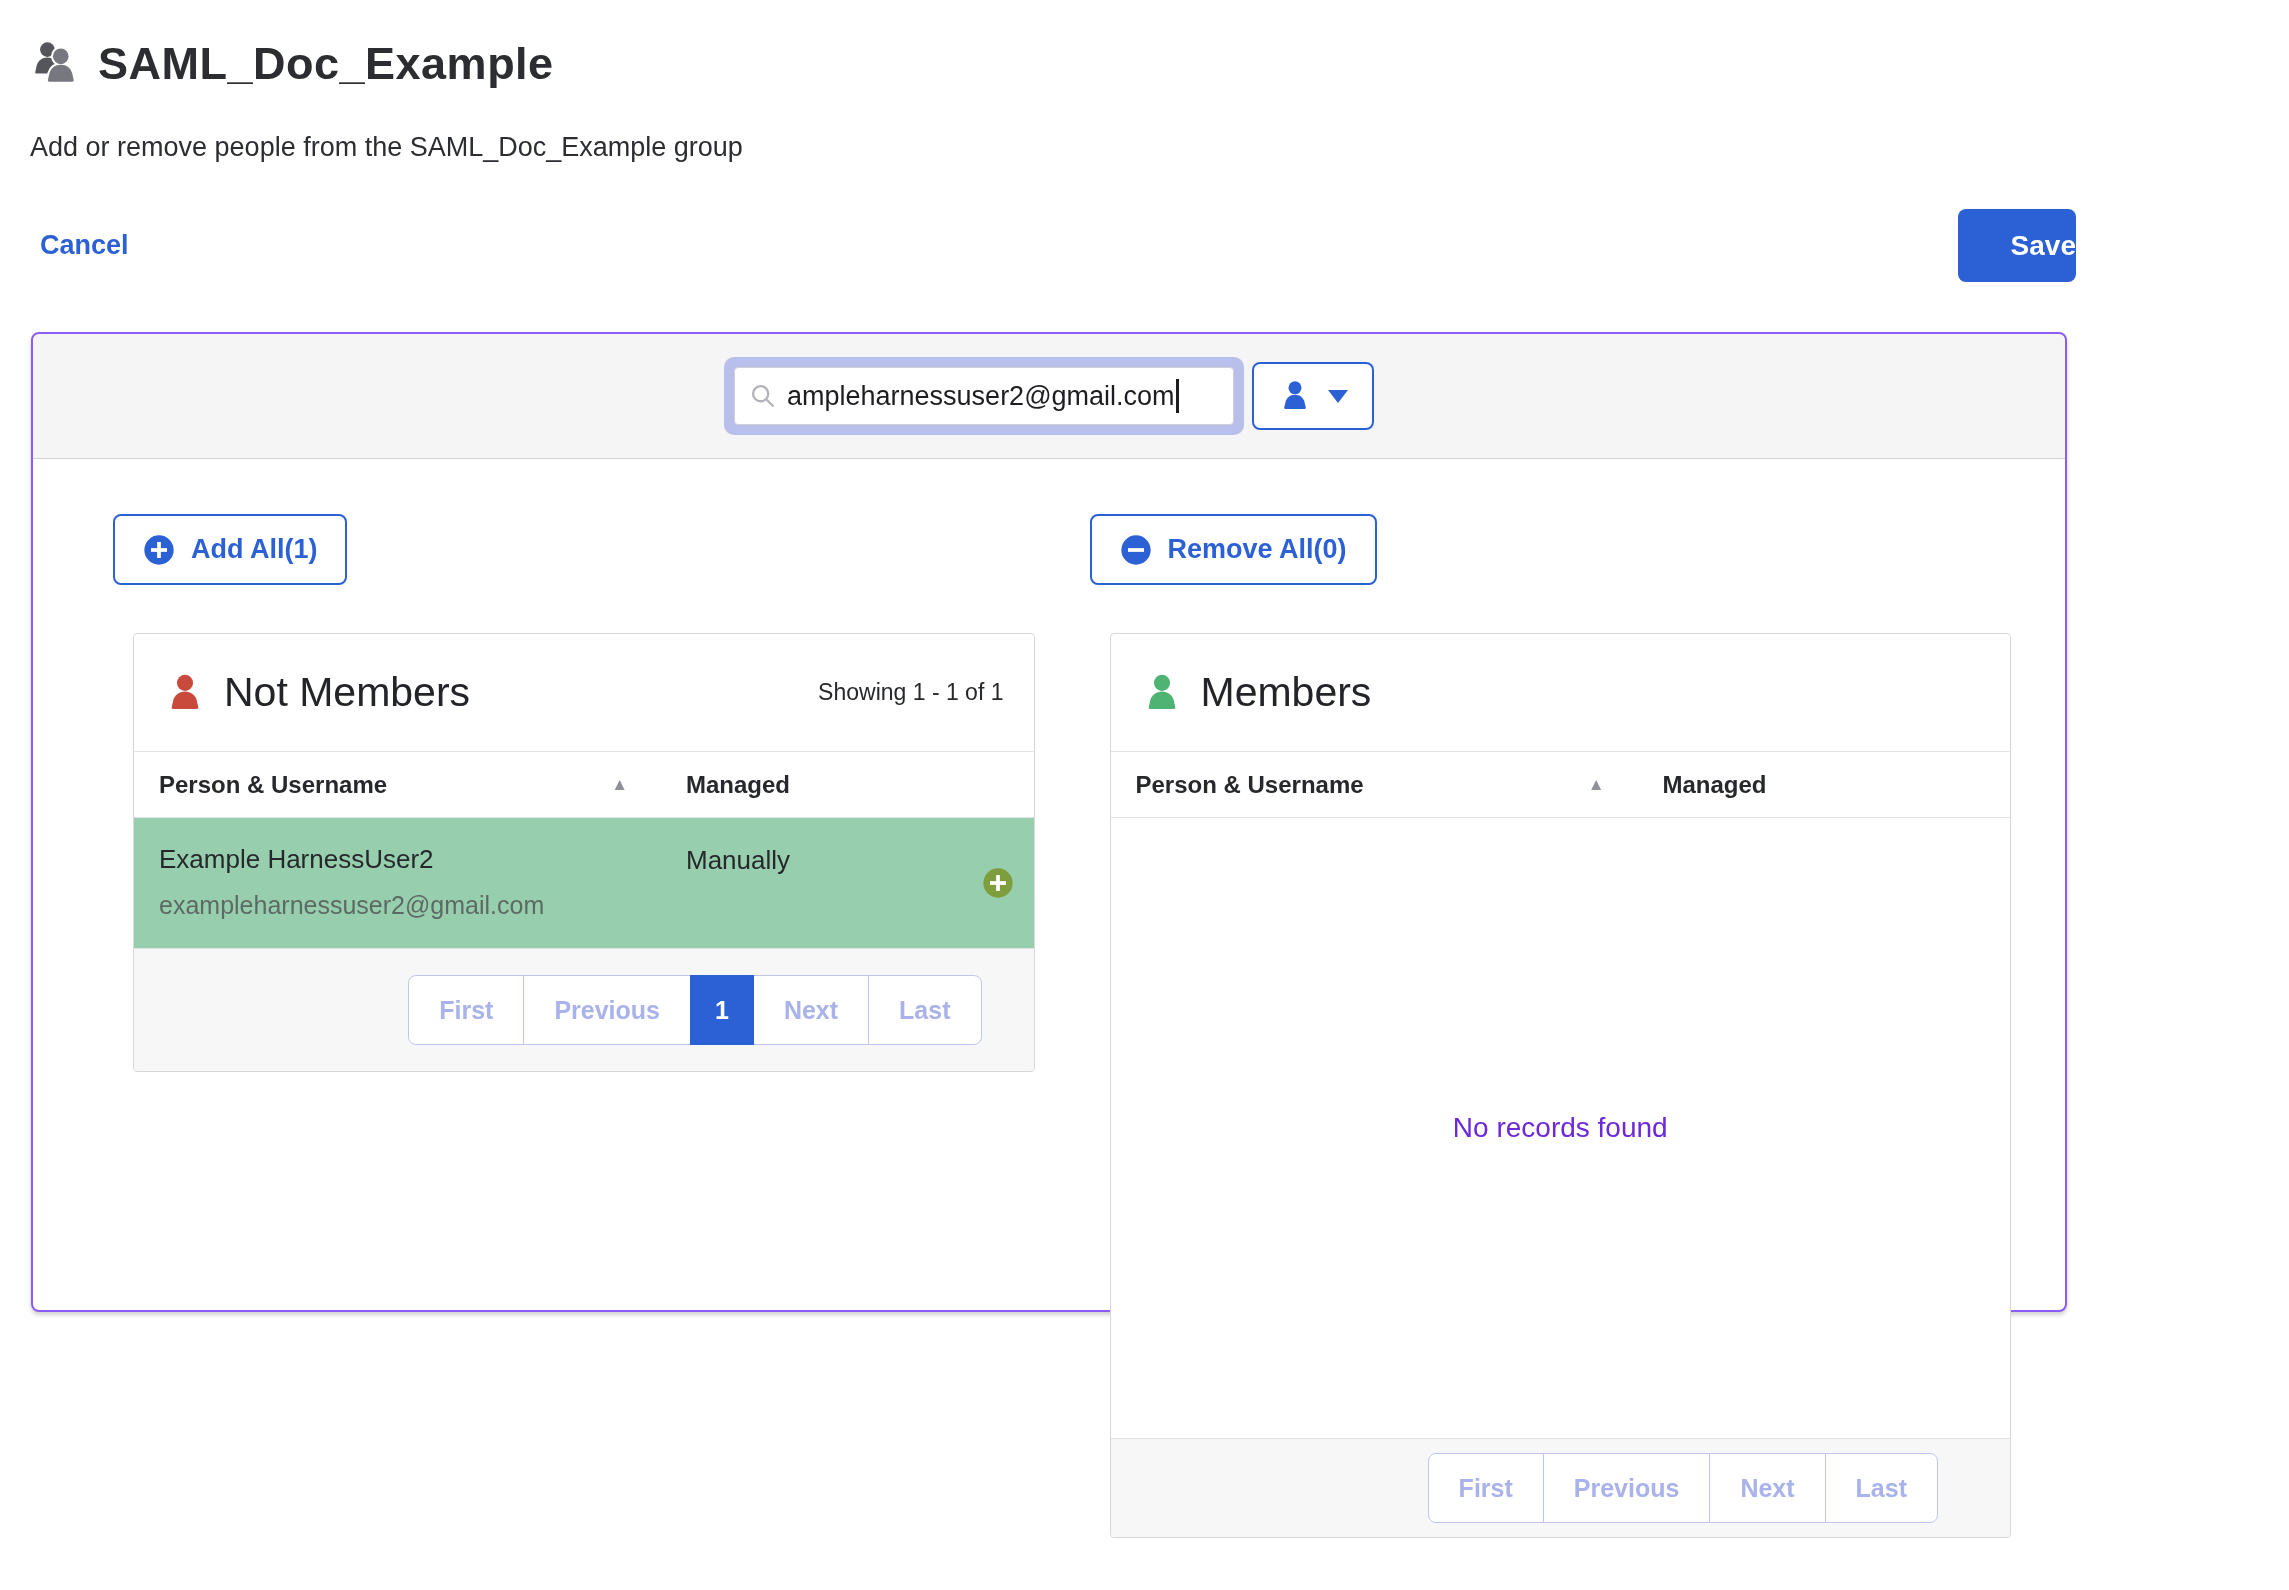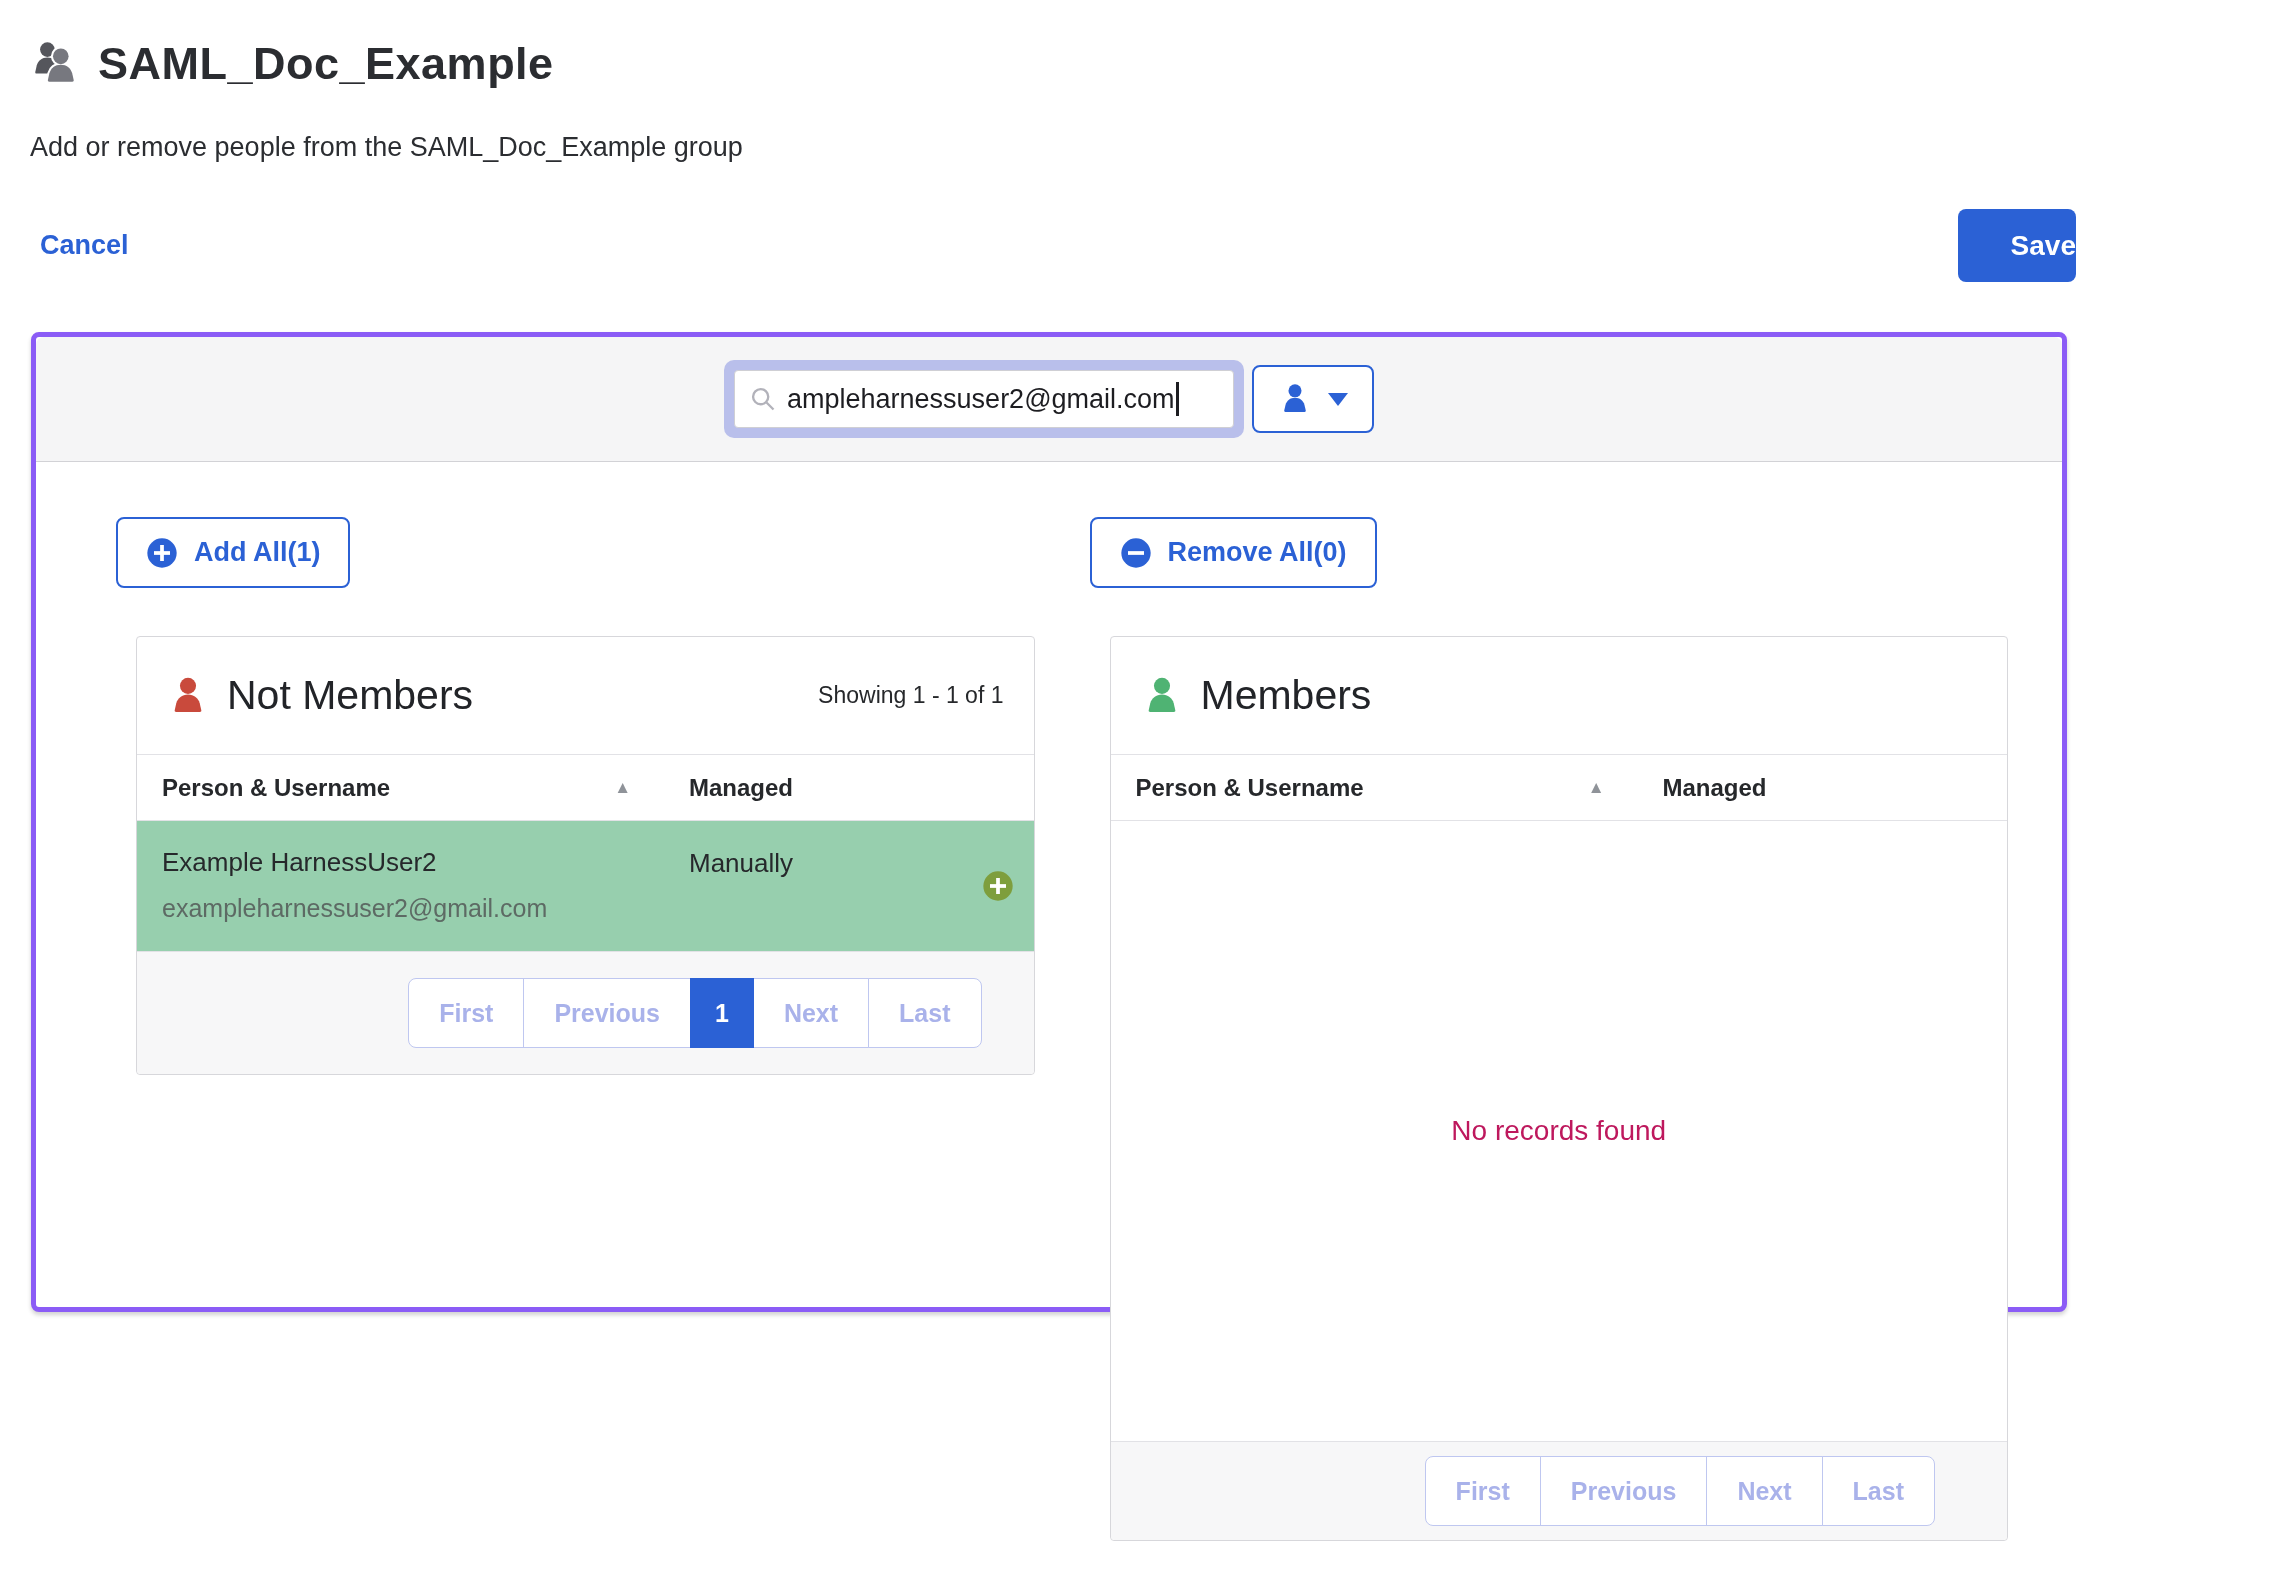--- a/index.html
+++ b/index.html
@@ -13,21 +13,21 @@
   .group-icon { width: 52px; height: 44px; flex: 0 0 auto; }
   .subtitle { margin-top: 42px; font-size: 27px; color: #2b2d31; }
 
   .actions { width: 2036px; margin: 46px 0 0 10px; display: flex; justify-content: space-between; align-items: center; }
   .cancel-link { color: #2b61d5; font-size: 27px; font-weight: bold; cursor: pointer; }
   .save-button { width: 118px; height: 73px; background: #2b61d5; color: #ffffff; border: none;
                  border-radius: 8px; font-size: 28px; font-weight: bold; font-family: inherit; cursor: pointer; text-align: right; }
 
   
   .outer-panel { margin: 50px 0 0 31px; width: 2036px; height: 980px; background: #ffffff;
-                 border: 5px solid #8b5cf6; border-radius: 8px; box-shadow: 0 3px 4px rgba(0,0,0,0.18); }
+                 border: 2px solid #8b5cf6; border-radius: 8px; box-shadow: 0 3px 4px rgba(0,0,0,0.18); }
 
   .search-section { height: 125px; background: #f5f5f6; border-bottom: 1px solid #d2d2d6;
                     border-radius: 8px 8px 0 0; display: flex; align-items: center; justify-content: center; }
   .search-ring { background: #b9bfeb; padding: 10px; border-radius: 10px; }
   .search-input { width: 500px; height: 58px; background: #ffffff; border: 1px solid #cfcfd4; border-radius: 4px;
                   display: flex; align-items: center; padding: 0 14px; font-size: 27px; color: #1d1d21;
                   white-space: nowrap; overflow: hidden; cursor: text; }
   .search-glass { width: 28px; height: 28px; flex: 0 0 auto; margin-right: 10px; }
   .caret { display: inline-block; width: 3px; height: 34px; background: #1d1d21; margin-left: 1px; }
   .user-filter-button { width: 122px; height: 68px; margin-left: 8px; background: #ffffff;
@@ -74,21 +74,21 @@
 
   .pagination { display: flex; }
   .page-btn { height: 70px; padding: 0 30px; background: #ffffff; border: 1px solid #bfc7f0;
               color: #a9b2ea; font-size: 25px; font-weight: bold; font-family: inherit;
               display: flex; align-items: center; margin-left: -1px; cursor: pointer; }
   .page-btn:first-child { border-radius: 8px 0 0 8px; margin-left: 0; }
   .page-btn:last-child { border-radius: 0 8px 8px 0; }
   .page-btn.active { background: #2b61d5; color: #ffffff; border-color: #2b61d5; padding: 0 24px; z-index: 1; }
 
   .empty-body { height: 620px; display: flex; align-items: center; justify-content: center;
-                color: #be185d; font-size: 28px; }
+                color: #6d28d9; font-size: 28px; }
 </style>
 </head>
 <body>
 
 <svg width="0" height="0" style="position:absolute">
   <defs>
     <g id="person-bust">
       <circle cx="12" cy="6.2" r="4.6"></circle>
       <path d="M12 11.2 C8.6 11.2 6.2 13.2 5.3 16.2 L4.4 20.2 C4.3 20.8 4.6 21.2 5.2 21.2 L18.8 21.2 C19.4 21.2 19.7 20.8 19.6 20.2 L18.7 16.2 C17.8 13.2 15.4 11.2 12 11.2 Z"></path>
     </g>

